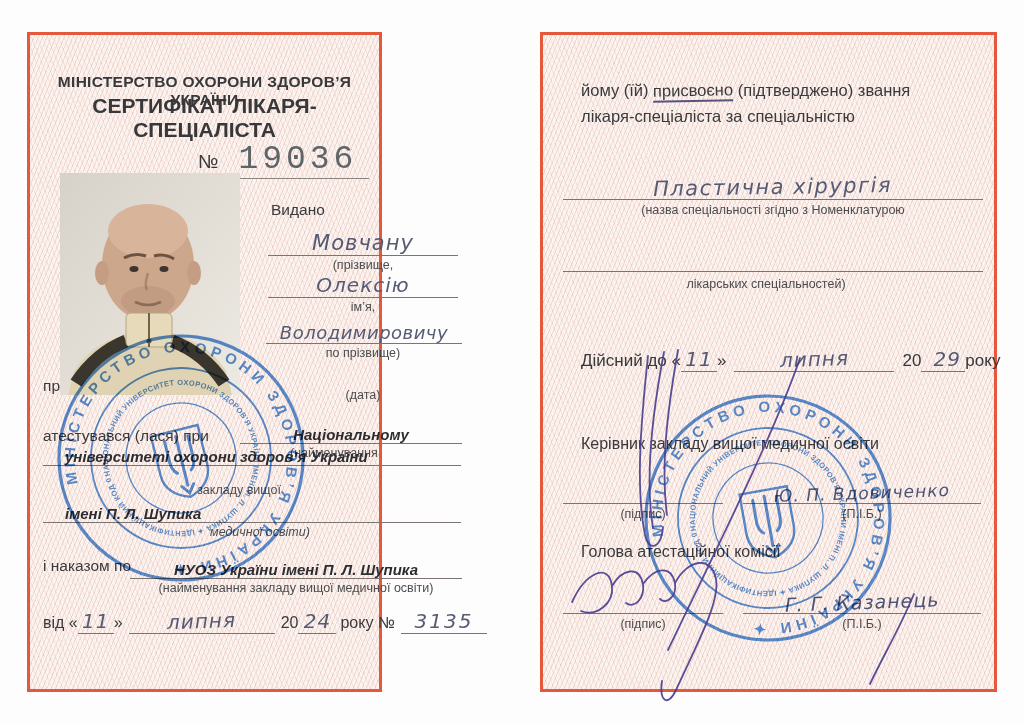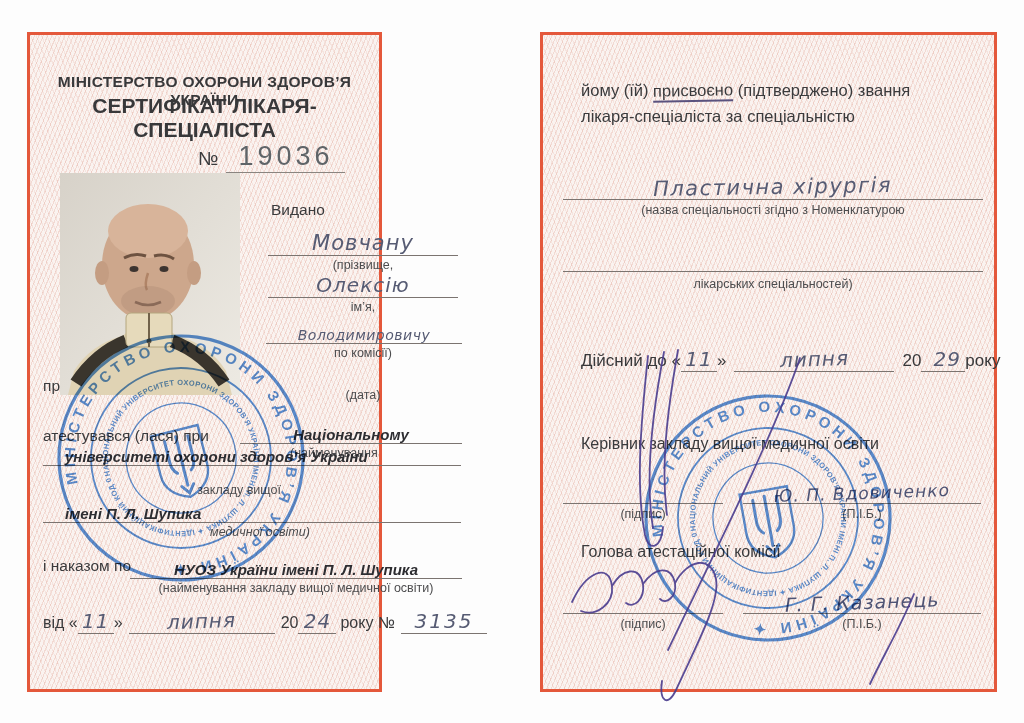--- a/index.html
+++ b/index.html
@@ -19,21 +19,21 @@
   .printed{font-size:15.5px;color:#3a3a3c;}
   .printed-r{font-size:16.5px;color:#3a3a3c;}
   .cap{font-size:12.5px;color:#4c4c4e;}
   .inst{font-weight:bold;font-style:italic;font-size:15px;color:#2d2d31;}
   .hand{font-family:"DejaVu Sans",sans-serif;font-style:italic;color:#565b73;
         font-size:20px;letter-spacing:1px;display:inline-block;}
   .field{position:absolute;border-bottom:1px solid #7b7470;display:flex;
          align-items:flex-end;justify-content:center;}
   .row{position:absolute;display:flex;align-items:baseline;white-space:nowrap;}
   .useg{display:inline-block;border-bottom:1px solid #7b7470;text-align:center;}
-  .num{font-family:Liberation Sans, sans-serif;font-size:27px;color:#5f6468;
+  .num{font-family:Liberation Mono, monospace;font-size:33px;color:#5f6468;
        letter-spacing:4px;border-bottom:1px solid #8a8580;padding:0 12px;}
   .nosign{font-size:19px;color:#3a3a3c;}
   .stamp{position:absolute;z-index:3;mix-blend-mode:multiply;opacity:.85;}
   .ring-big{font-family:"Liberation Sans",sans-serif;font-weight:bold;
             font-size:15px;letter-spacing:4.5px;fill:#3e7ed2;}
   .ring-small{font-family:"Liberation Sans",sans-serif;font-weight:bold;
               font-size:7.5px;letter-spacing:0.4px;fill:#3e7ed2;}
   .sigs{position:absolute;left:0;top:0;z-index:5;pointer-events:none;}
   .ink-underline{border-bottom:2px solid #5a527e;display:inline-block;
                  transform:rotate(-1deg);}
@@ -89,23 +89,23 @@
       <span class="hand" style="font-size:21px;">Мовчану</span>
     </div>
     <div class="abs cap" style="left:238px;top:223px;width:190px;text-align:center;">(прізвище,</div>
 
     <div class="field" style="left:238px;top:232px;width:190px;height:30px;">
       <span class="hand">Олексію</span>
     </div>
     <div class="abs cap" style="left:238px;top:265px;width:190px;text-align:center;">ім’я,</div>
 
     <div class="field" style="left:236px;top:276px;width:196px;height:32px;">
-      <span class="hand" style="font-size:14px;letter-spacing:.5px;">Володимировичу</span>
-    </div>
-    <div class="abs cap" style="left:238px;top:311px;width:190px;text-align:center;">по комісії)</div>
+      <span class="hand" style="font-size:18px;letter-spacing:.5px;">Володимировичу</span>
+    </div>
+    <div class="abs cap" style="left:238px;top:311px;width:190px;text-align:center;">по прізвище)</div>
 
     <div class="abs cap" style="left:238px;top:353px;width:190px;text-align:center;">(дата)</div>
 
     <div class="abs printed" style="left:13px;top:342px;">про те, що він (вона)</div>
     <div class="abs printed" style="left:13px;top:392px;">атестувався (лася) при</div>
 
     <div class="field" style="left:210px;top:378px;width:222px;height:30px;">
       <span class="inst">Національному</span>
     </div>
     <div class="abs cap" style="left:260px;top:411px;width:172px;text-align:left;">(найменування</div>
@@ -165,21 +165,21 @@
     <div class="abs printed-r" style="left:38px;top:46px;">
       <span>йому (їй) </span><span class="ink-underline">присвоєно</span><span> (підтверджено) звання</span>
     </div>
 
     <div class="field" style="left:20px;top:120px;width:420px;height:44px;">
       <span class="hand" style="font-size:21px;letter-spacing:1.5px;transform:rotate(-1deg);">Пластична хірургія</span>
     </div>
     <div class="abs cap" style="left:20px;top:168px;width:420px;text-align:center;">(назва спеціальності згідно з Номенклатурою</div>
 
     <div class="field" style="left:20px;top:210px;width:420px;height:26px;"></div>
-    <div class="abs cap" style="left:20px;top:242px;width:420px;text-align:center;">лікарських спеціальностей)</div>
+    <div class="abs cap" style="left:13px;top:242px;width:420px;text-align:center;">лікарських спеціальностей)</div>
 
     <div class="row" style="left:38px;top:312px;font-size:17px;">
       <span>Дійсний до «</span>
       <span class="useg" style="width:36px;"><span class="hand">11</span></span>
       <span>»</span>
       <span class="useg" style="width:160px;margin-left:8px;"><span class="hand" style="transform:rotate(-2deg);">липня</span></span>
       <span style="margin-left:8px;">20</span>
       <span class="useg" style="width:36px;padding-left:8px;"><span class="hand">29</span></span>
       <span style="">року</span>
     </div>

